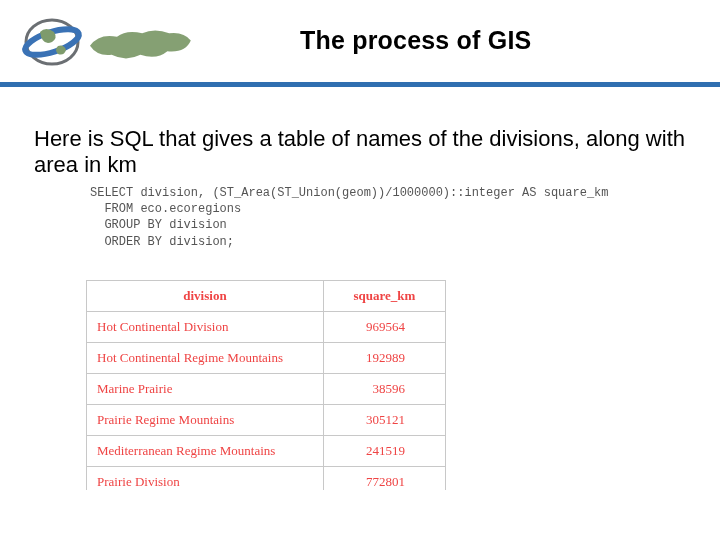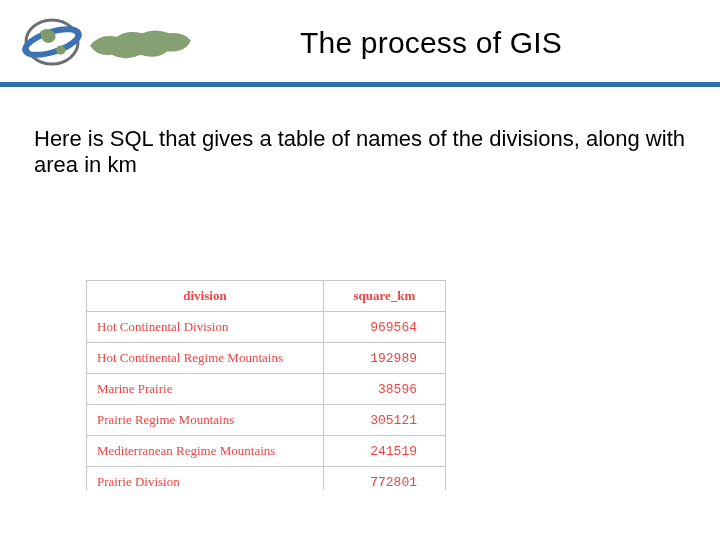--- a/index.html
+++ b/index.html
@@ -26,22 +26,22 @@
     position: absolute;
     left: 18px;
     top: 12px;
     width: 200px;
     height: 60px;
   }
   .title {
     position: absolute;
     left: 300px;
     top: 26px;
-    font-size: 30px;
-    font-weight: 400;
+    font-size: 25px;
+    font-weight: 700;
     letter-spacing: 0.2px;
   }
   .divider {
     position: absolute;
     left: 0;
     right: 0;
     top: 82px;
     height: 5px;
     background: #2f6fb0;
   }
@@ -80,21 +80,21 @@
   th, td {
     border: 1px solid #c8c8c8;
     padding: 7px 10px;
     text-align: left;
   }
   th {
     font-weight: bold;
     text-align: center;
   }
   th:first-child { width: 66%; }
-  td:last-child { text-align: right; padding-right: 28px; font-family: Liberation Mono, monospace; }
+  td:last-child { text-align: right; padding-right: 40px; }
   .lastrow td {
     border-bottom: none;
     padding-bottom: 0;
   }
   .fade {
     position: absolute;
     left: 0;
     right: 0;
     bottom: 0;
     height: 36px;
@@ -117,20 +117,24 @@
           <path d="M0 22 q10 -14 30 -10 q10 -8 28 -4 q14 -6 30 0 q16 -2 24 8 q-6 14 -26 12 q-12 10 -30 4 q-16 8 -32 0 q-16 2 -24 -10 Z" fill="#7e9b6c" opacity="0.95"></path>
         </g>
       </svg>
     </div>
     <div class="title">The process of GIS</div>
     <div class="divider"></div>
   </div>
 
   <div class="body">Here is SQL that gives a table of names of the divisions, along with area in km</div>
 
+  <div class="code"><span>SELECT division, (ST_Area(ST_Union(geom))/1000000)::integer AS square_km</span>
+<span>  FROM eco.ecoregions</span>
+<span>  GROUP BY division</span>
+<span>  ORDER BY division;</span></div>
 
   <div class="table-wrap">
     <table>
       <thead>
         <tr>
           <th>division</th>
           <th>square_km</th>
         </tr>
       </thead>
       <tbody>

